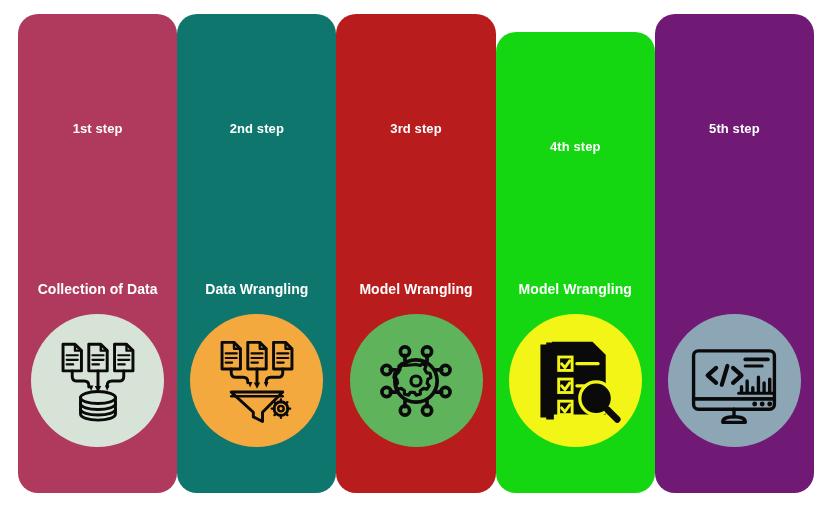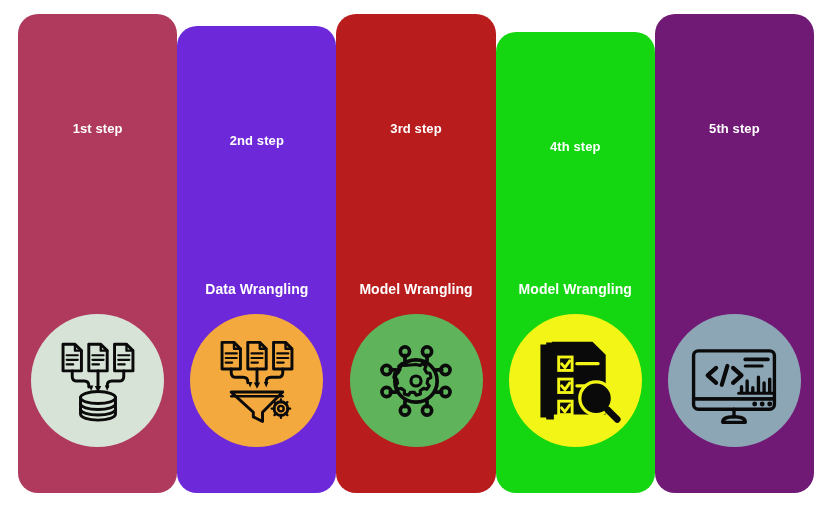--- a/index.html
+++ b/index.html
@@ -88,20 +88,21 @@
 </style>
 </head>
 <body style="background-color: rgb(255, 255, 255);">
 
 <div id="infographic" style="background-color: rgb(255, 255, 255);">
 
   <div class="step-card" style="background-color: rgb(176, 58, 94);">
     <div class="step-spacer-top"></div>
     <div class="step-number">1st step</div>
     <div class="step-spacer-mid"></div>
+    <div class="step-title">Collection of Data</div>
     <div class="icon-badge badge-collect" style="background-color: rgb(215, 227, 214);">
       <svg viewBox="0 0 100 100">
         <g fill="none" stroke="#0A0A0A" stroke-width="3.2" stroke-linejoin="round" stroke-linecap="round">
 
           <path d="M12 10 h13 l7 7 v22 h-20 z"></path>
           <path d="M25 10 v7 h7" stroke-width="2.6"></path>
           <path d="M16 22 h12 M16 27 h12 M16 32 h7" stroke-width="2.4"></path>
 
           <path d="M40 10 h13 l7 7 v22 h-20 z"></path>
           <path d="M53 10 v7 h7" stroke-width="2.6"></path>
@@ -125,21 +126,21 @@
           <ellipse cx="50" cy="68" rx="19" ry="6.5"></ellipse>
           <path d="M31 68 v18 c0 3.6 8.5 6.5 19 6.5 s19 -2.9 19 -6.5 v-18"></path>
           <path d="M31 74.5 c0 3.6 8.5 6.5 19 6.5 s19 -2.9 19 -6.5"></path>
           <path d="M31 80.5 c0 3.6 8.5 6.5 19 6.5 s19 -2.9 19 -6.5"></path>
         </g>
       </svg>
     </div>
     <div class="step-spacer-bottom"></div>
   </div>
 
-  <div class="step-card" style="background-color: #6d28d9; margin-top: 12px;">
+  <div class="step-card" style="background-color: #0f766e;">
     <div class="step-spacer-top"></div>
     <div class="step-number">2nd step</div>
     <div class="step-spacer-mid"></div>
     <div class="step-title">Data Wrangling</div>
     <div class="icon-badge badge-wrangle" style="background-color: rgb(244, 169, 63);">
       <svg viewBox="0 0 100 100">
         <g fill="none" stroke="#0A0A0A" stroke-width="3.2" stroke-linejoin="round" stroke-linecap="round">
           <path d="M12 8 h13 l7 7 v22 h-20 z"></path>
           <path d="M25 8 v7 h7" stroke-width="2.6"></path>
           <path d="M16 20 h12 M16 25 h12 M16 30 h7" stroke-width="2.4"></path>

